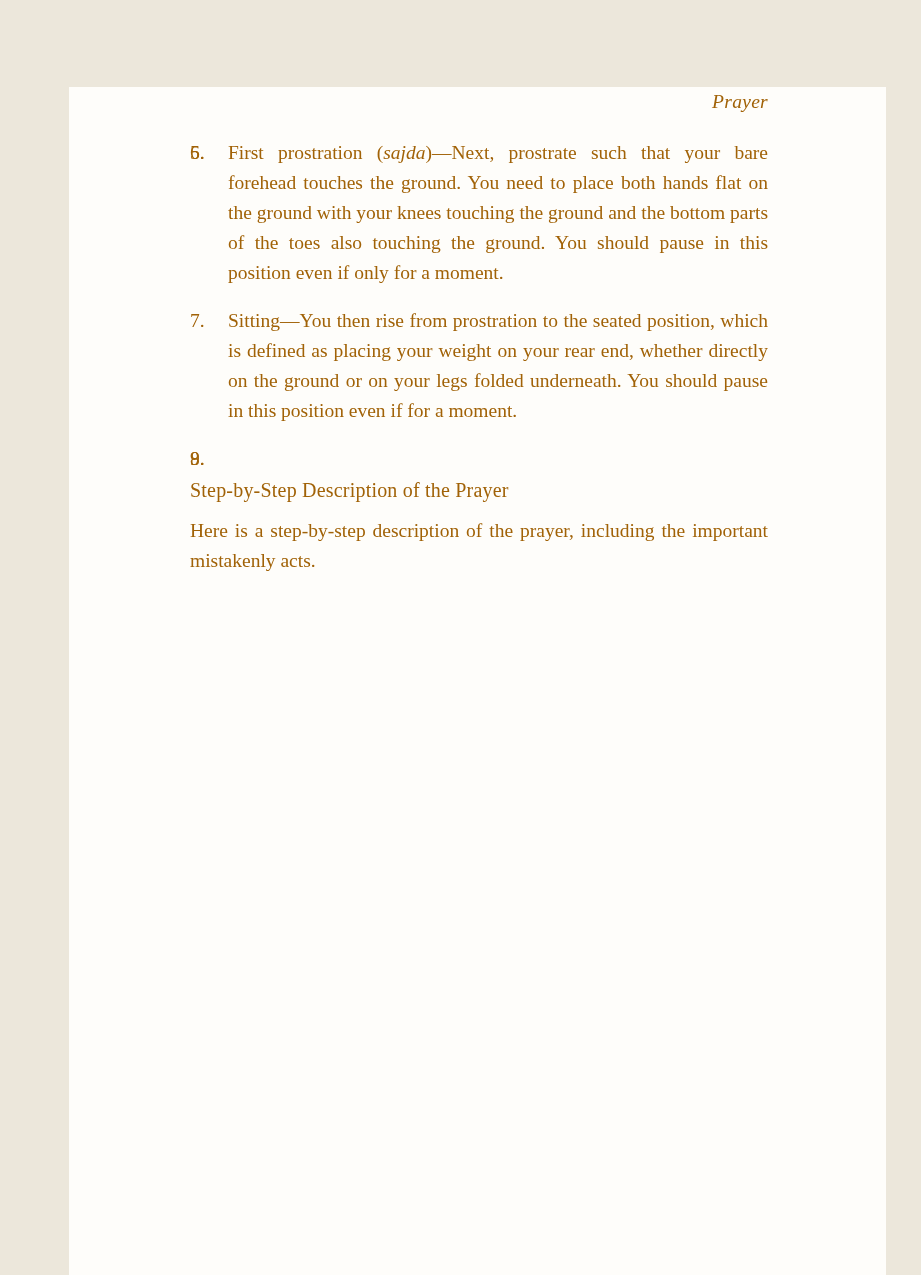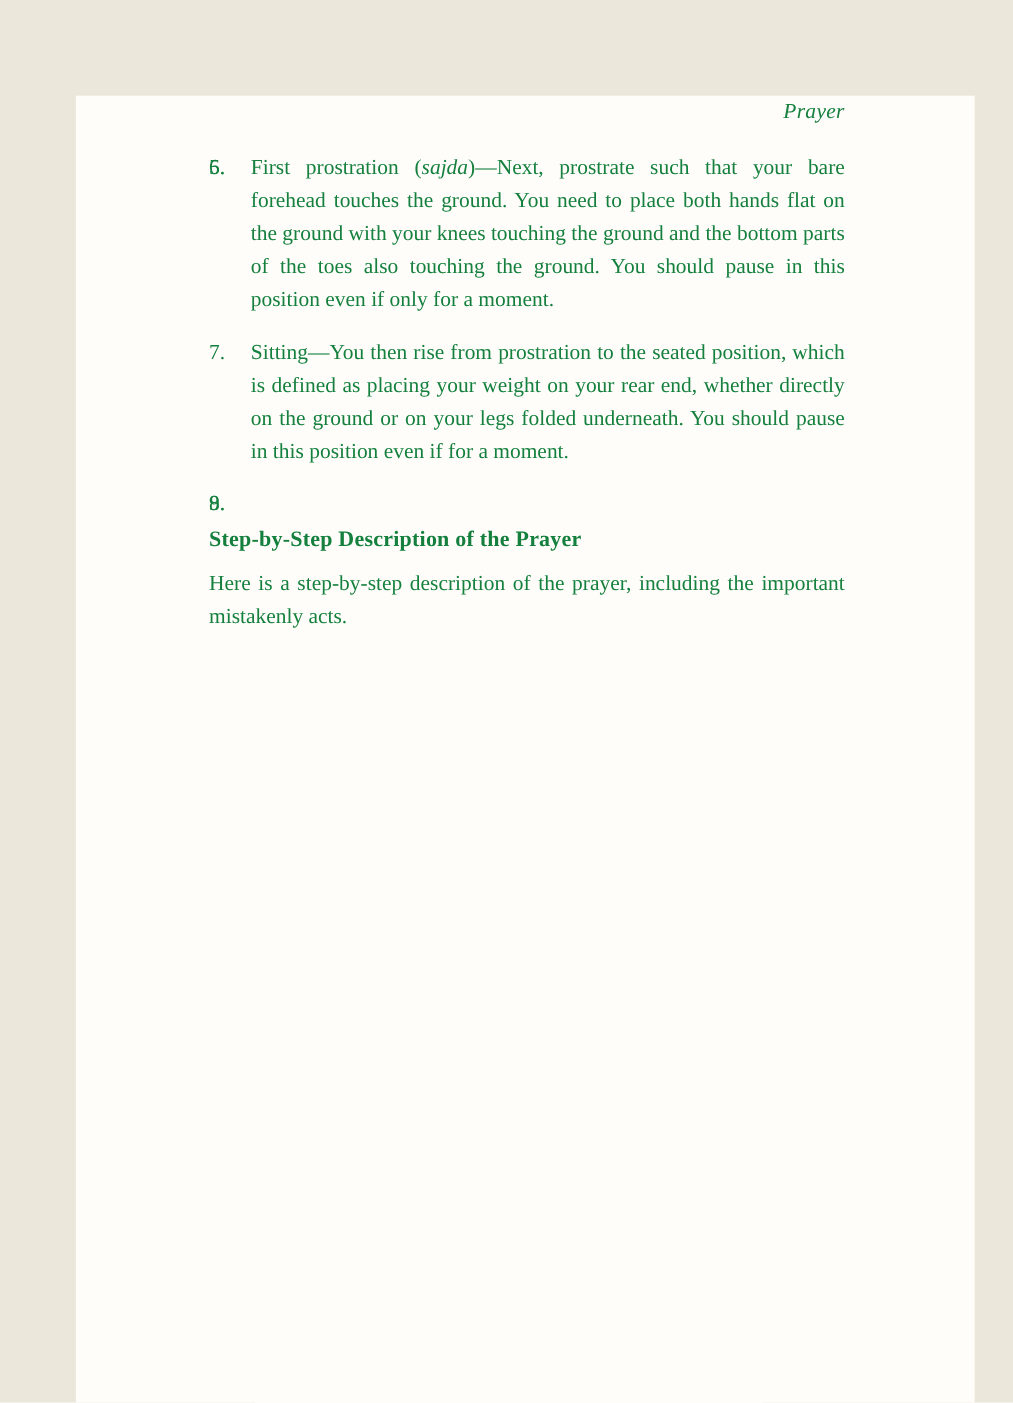--- a/index.html
+++ b/index.html
@@ -17,21 +17,21 @@
     position: relative;
     margin-left: 69px;
     margin-top: 10px;
     width: 817px;
     height: 1263px;
     background: #fefdfa;
     box-sizing: border-box;
   }
   .content {
     padding: 0 118px 0 121px;
-    color: #15803d;
+    color: #a16207;
     font-size: 19.5px;
     line-height: 30px;
   }
   .running-head {
     margin-top: 87px;
     text-align: right;
     font-style: italic;
     font-size: 19.5px;
     letter-spacing: 0.3px;
   }
@@ -54,21 +54,21 @@
     display: inline-block;
     width: 17px;
     height: 17px;
     vertical-align: -3px;
     margin: 0 1px;
   }
   .honorific svg { display: block; }
   .section-heading {
     margin: 49px 0 0 0;
     font-size: 20px;
-    font-weight: bold;
+    font-weight: normal;
     line-height: 30px;
     letter-spacing: 0.2px;
   }
   .paragraph {
     margin: 11px 0 0 0;
     text-align: justify;
     hyphens: manual;
   }
   .page-number {
     margin-top: 90px;

